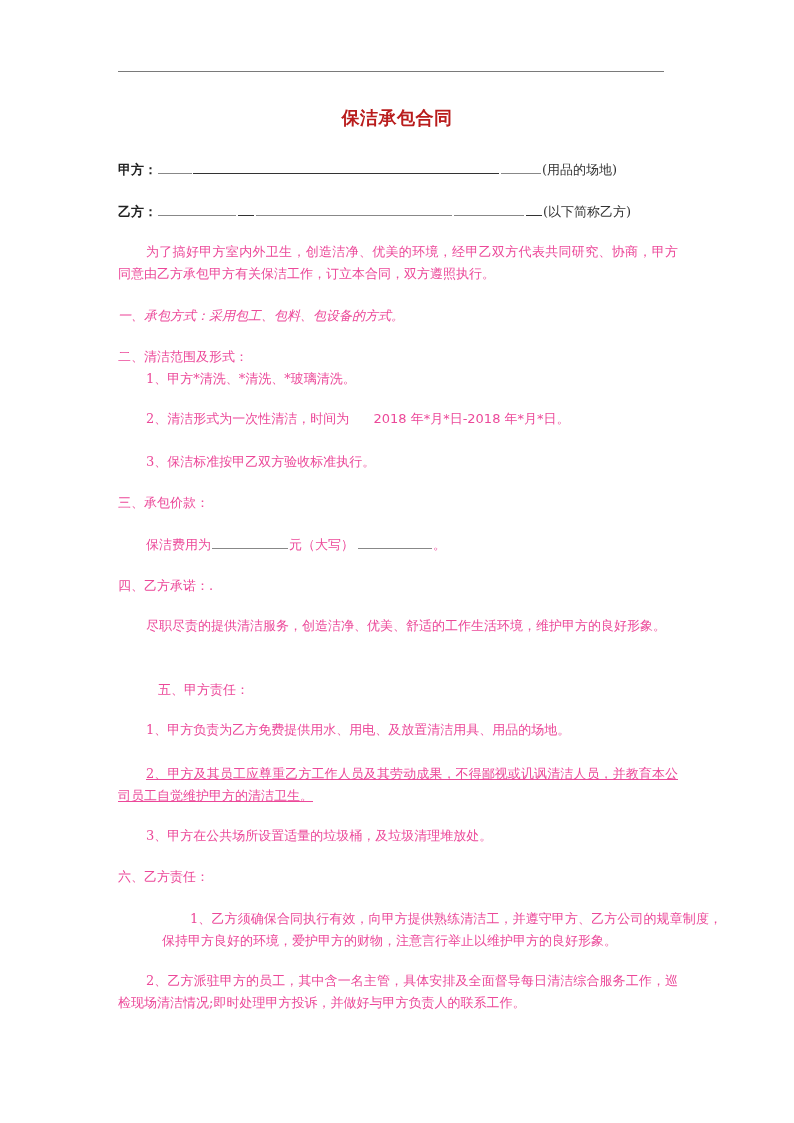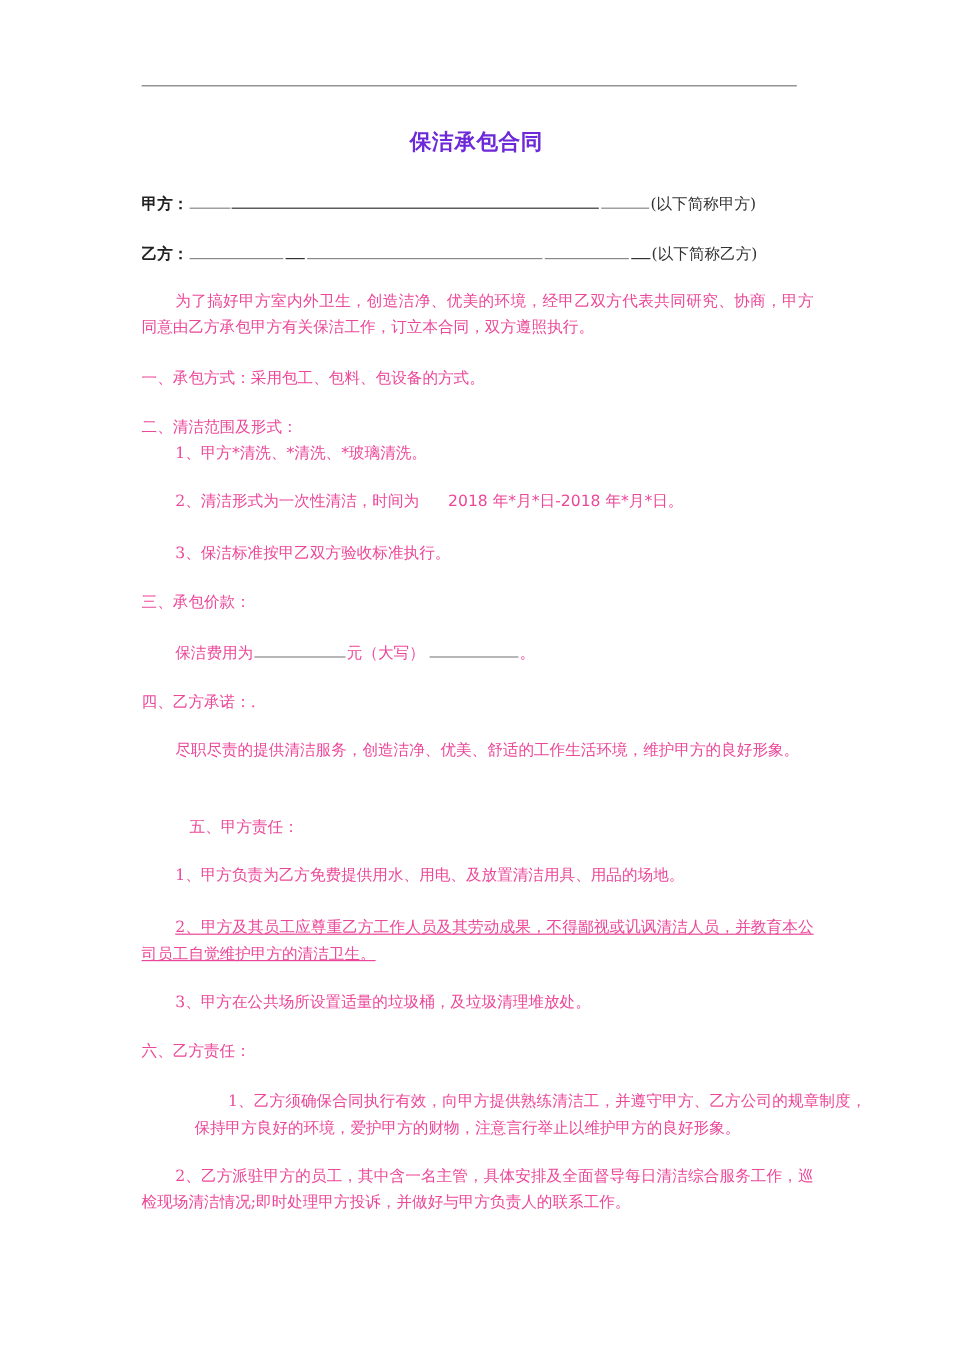--- a/index.html
+++ b/index.html
@@ -1,49 +1,49 @@
 <!DOCTYPE html>
 <html><head>
   <meta charset="utf-8">
   <style>
     html, body { margin: 0; padding: 0; background: #ffffff; }
     body { width: 794px; height: 1123px; position: relative; overflow: hidden;
       font-family: "DejaVu Serif", "Liberation Serif", serif; color: #1a1a1a; }
     .header-rule { position: absolute; left: 118px; top: 71px; width: 546px; height: 0;
       border-top: 1px solid #7a7a7a; }
     .title { position: absolute; left: 0; width: 794px; top: 106px; text-align: center;
-      font-size: 18px; font-weight: bold; color: #6d28d9; letter-spacing: 0.5px; }
+      font-size: 18px; font-weight: bold; color: #b91c1c; letter-spacing: 0.5px; }
     .line { position: absolute; left: 118px; font-size: 13px; line-height: 18px; white-space: nowrap; color: #222; }
     .party { font-weight: bold; }
     .party .lbl { font-weight: bold; }
     .party .suffix { font-weight: normal; color: #333; }
     .uline { display: inline-block; border-bottom: 1px solid #333; height: 13px; vertical-align: baseline; margin: 0 1px; }
     .uline.light { border-bottom-color: #888; }
     .para { position: absolute; left: 118px; width: 560px; font-size: 13px; line-height: 22px; color: #ec4899; text-align: justify; }
     .indent { text-indent: 28px; }
     .sans { font-family: "DejaVu Sans", "Liberation Sans", sans-serif; margin-left: 20px; }
   </style>
 </head>
 <body>
 
 <div class="header-rule"></div>
 
 <div class="title">保洁承包合同</div>
 
 <div class="line party" style="top:160px;">
-  <span class="lbl">甲方：</span><span class="uline light" style="width:34px;"></span><span class="uline" style="width:306px;margin-left:0;"></span><span class="uline light" style="width:40px;"></span><span class="suffix">(以下简称甲方)</span>
+  <span class="lbl">甲方：</span><span class="uline light" style="width:34px;"></span><span class="uline" style="width:306px;margin-left:0;"></span><span class="uline light" style="width:40px;"></span><span class="suffix">(用品的场地)</span>
 </div>
 
 <div class="line party" style="top:202px;">
   <span class="lbl">乙方：</span><span class="uline light" style="width:78px;"></span><span class="uline" style="width:16px;"></span><span class="uline light" style="width:196px;"></span><span class="uline light" style="width:70px;"></span><span class="uline" style="width:16px;"></span><span class="suffix">(以下简称乙方)</span>
 </div>
 
 <div class="para indent" style="top:241px;">为了搞好甲方室内外卫生，创造洁净、优美的环境，经甲乙双方代表共同研究、协商，甲方同意由乙方承包甲方有关保洁工作，订立本合同，双方遵照执行。</div>
 
-<div class="para" style="top:305px;">一、承包方式：采用包工、包料、包设备的方式。</div>
+<div class="para" style="top:305px;font-style:italic;">一、承包方式：采用包工、包料、包设备的方式。</div>
 
 <div class="para" style="top:346px;">二、清洁范围及形式：</div>
 <div class="para indent" style="top:368px;">1、甲方*清洗、*清洗、*玻璃清洗。</div>
 <div class="para indent" style="top:408px;"><span>2、清洁形式为一次性清洁，时间为</span><span class="sans"> 2018 年*月*日-2018 年*月*日。</span></div>
 <div class="para indent" style="top:451px;">3、保洁标准按甲乙双方验收标准执行。</div>
 
 <div class="para" style="top:492px;">三、承包价款：</div>
 <div class="para indent" style="top:534px;">
   <span>保洁费用为</span><span class="uline light" style="width:76px;"></span><span>元（大写）</span><span class="uline light" style="width:74px;margin-left:4px;"></span><span>。</span>
 </div>

